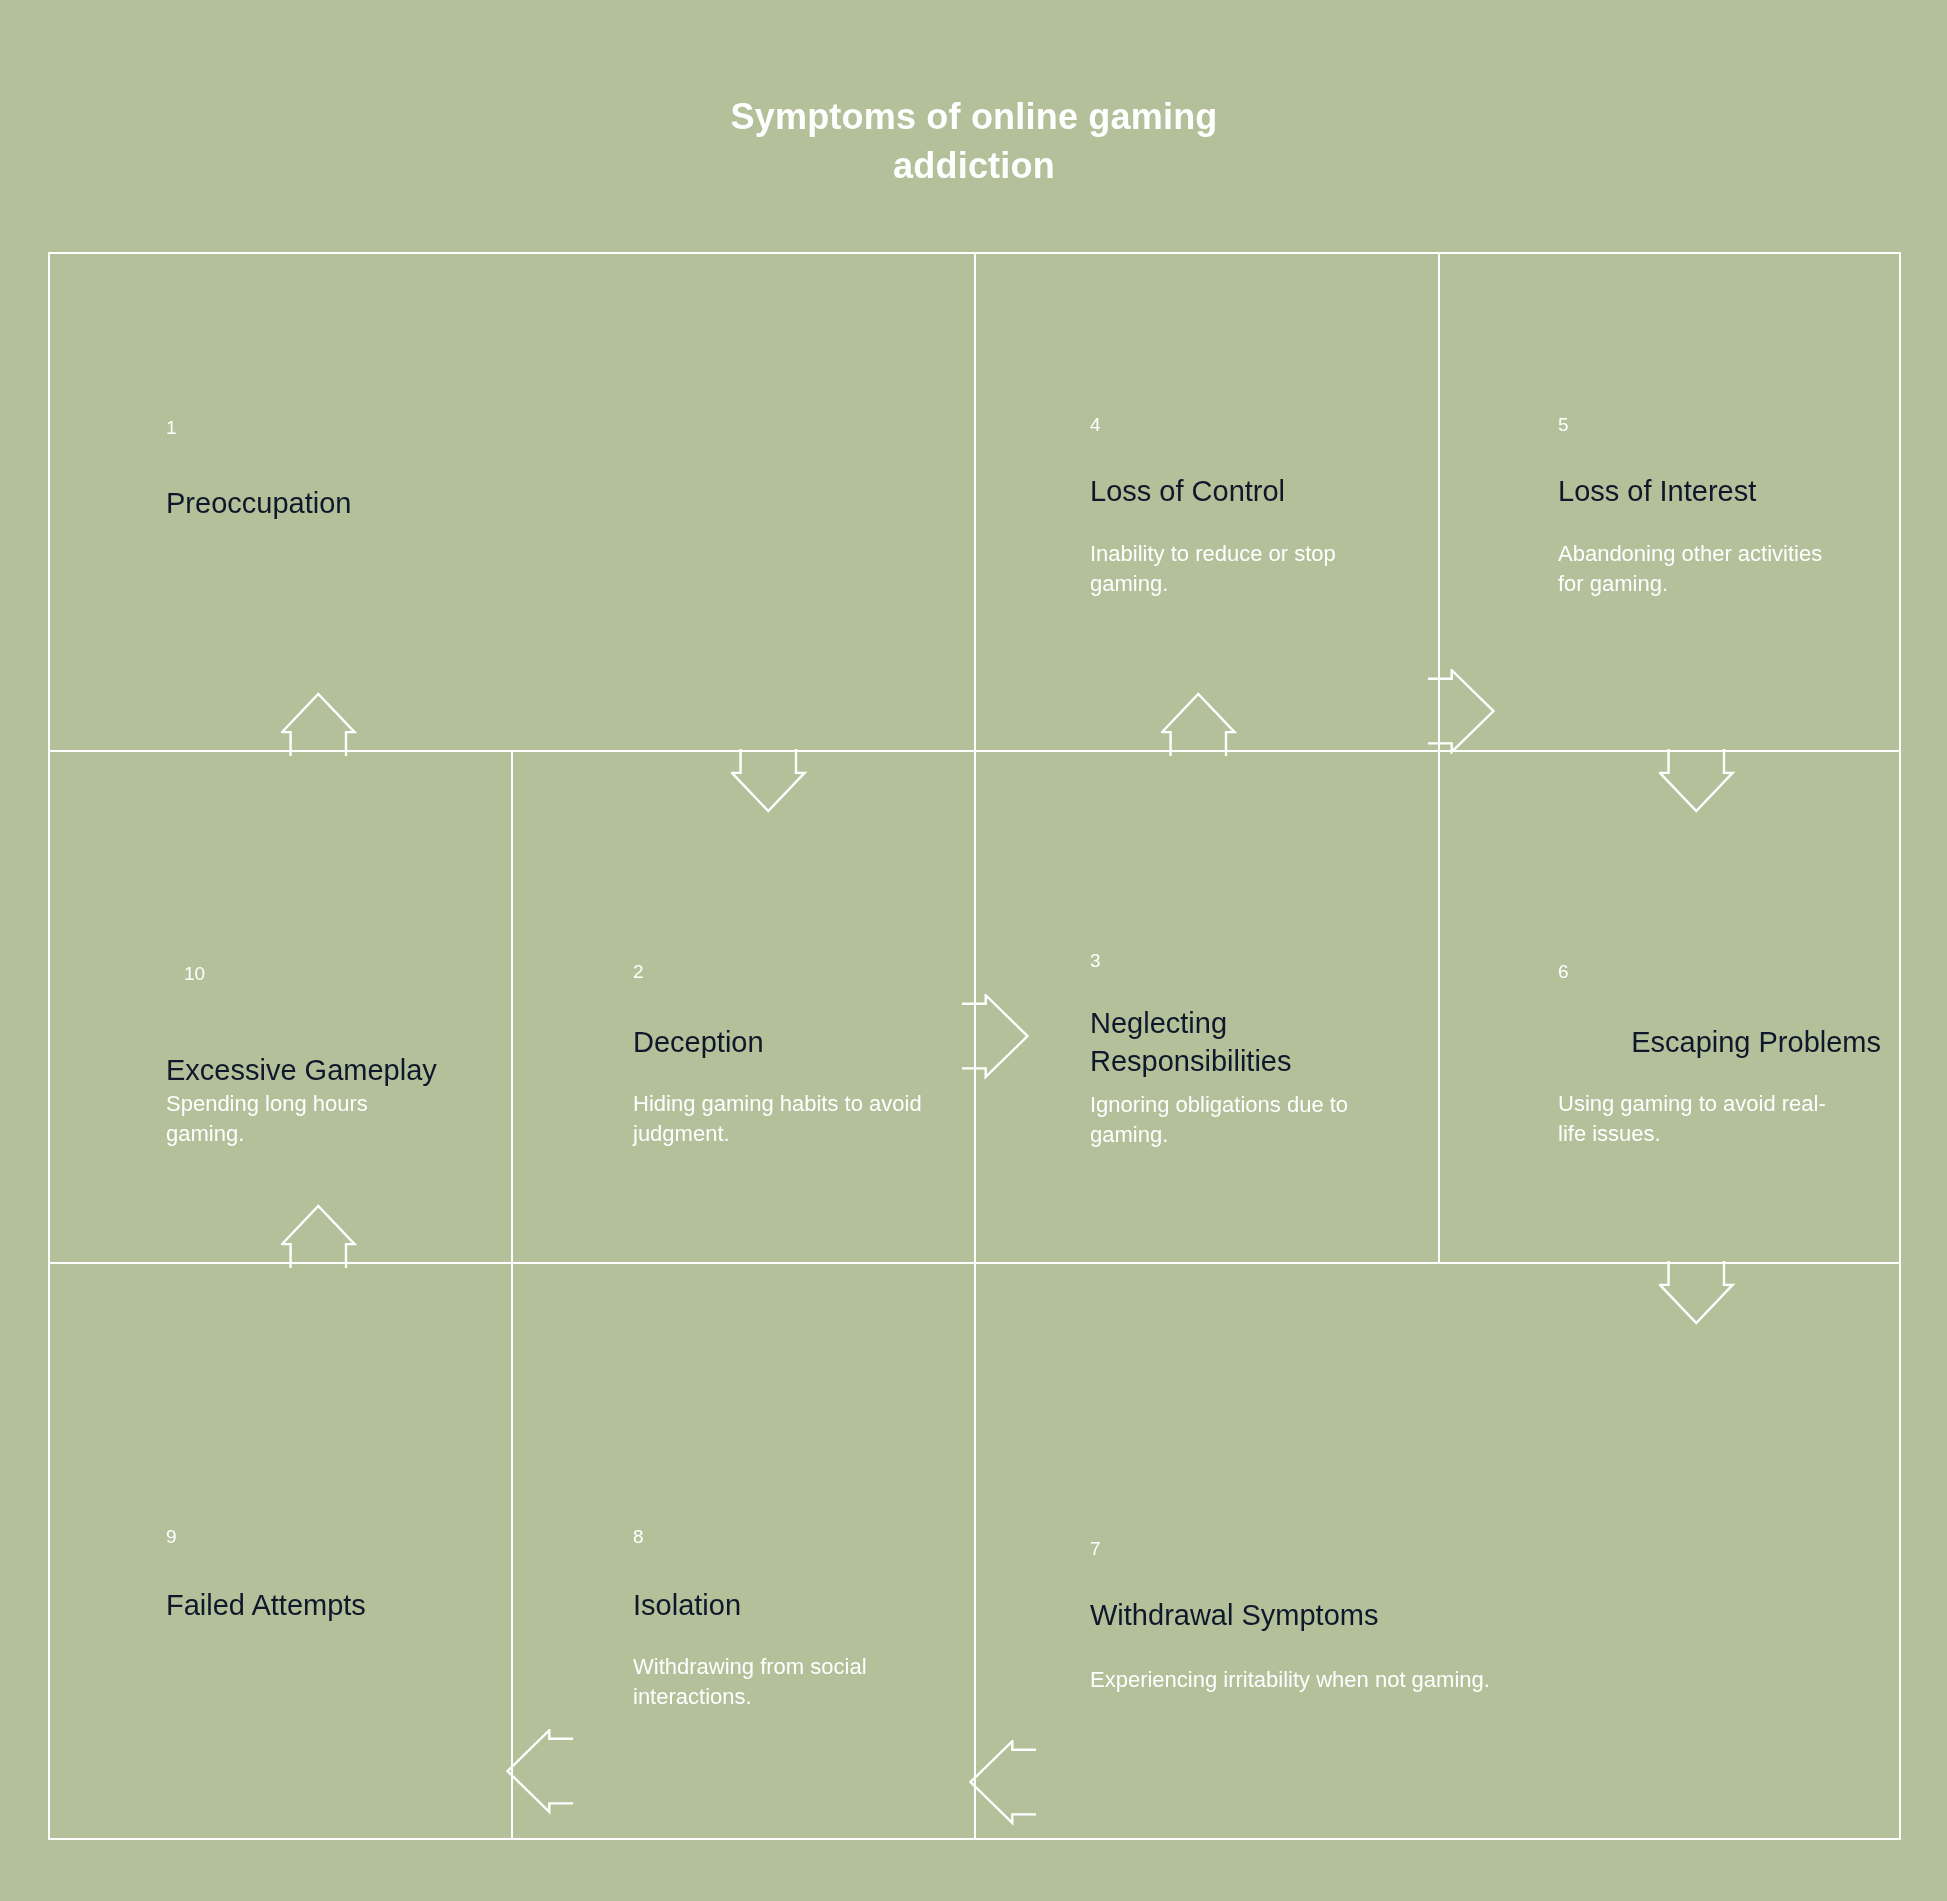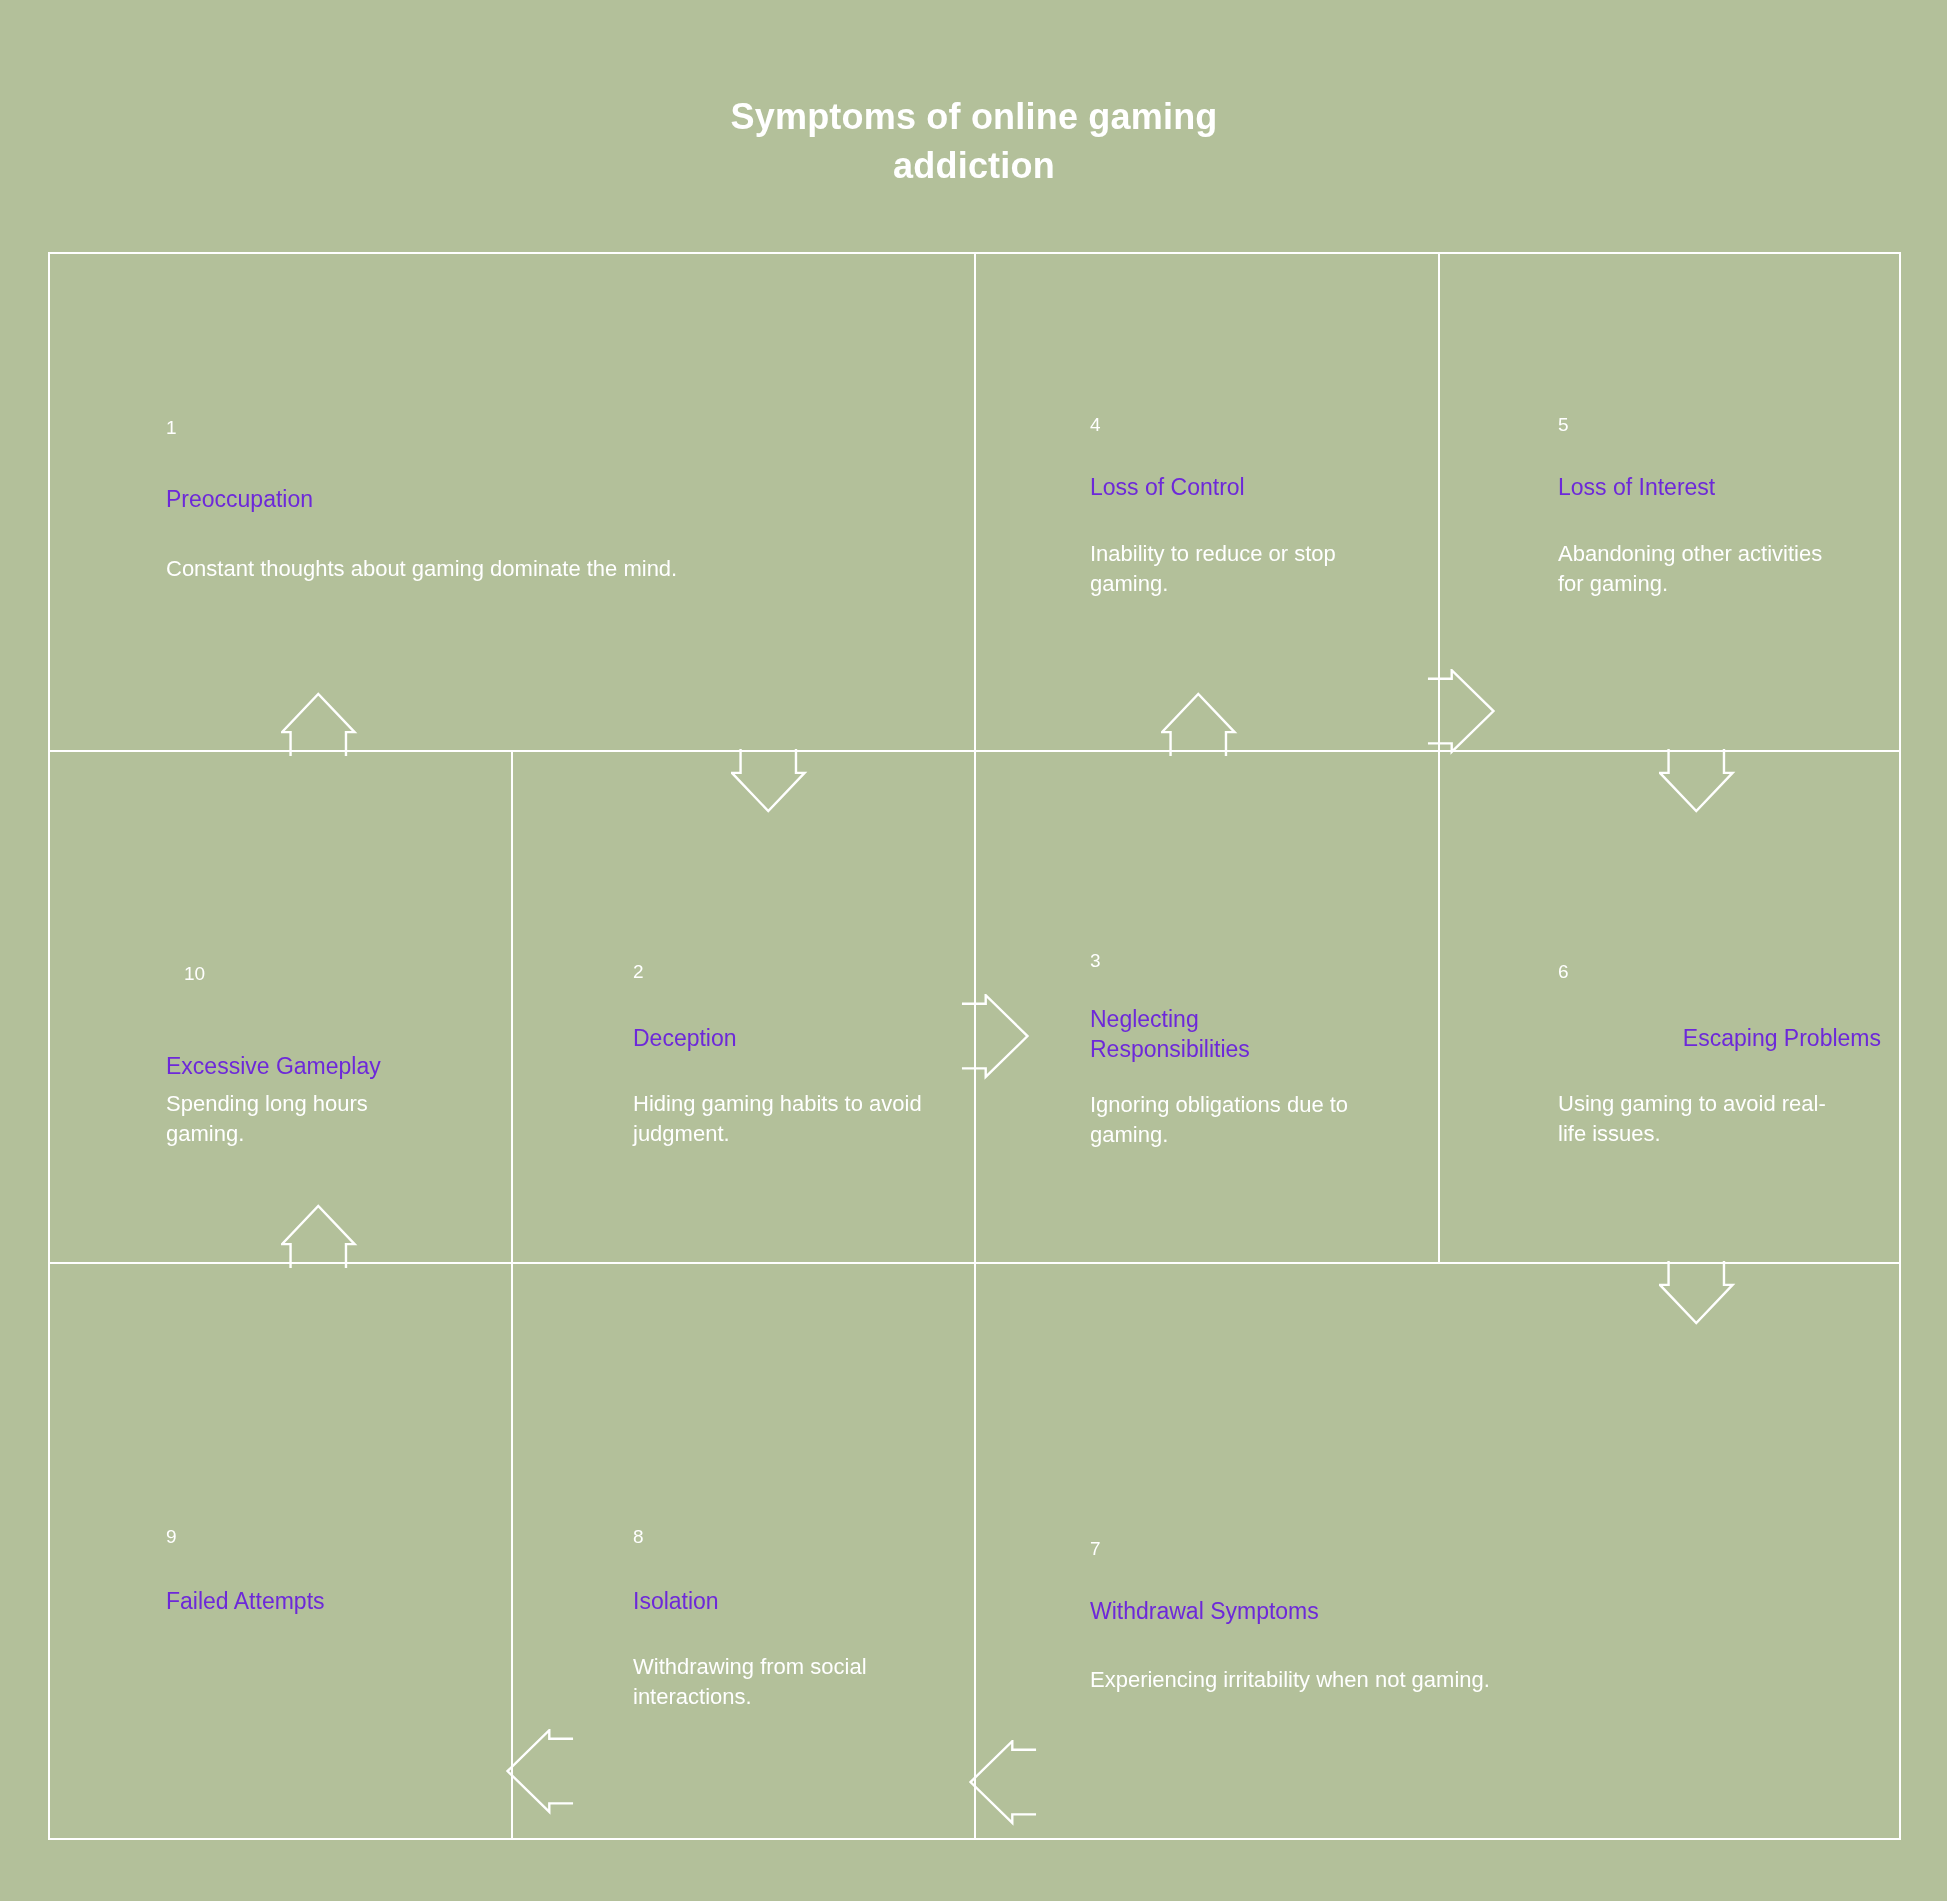--- a/index.html
+++ b/index.html
@@ -58,22 +58,22 @@
   }
 
   .cell .num {
     position: absolute;
     font-size: 19px;
     color: #ffffff;
     font-weight: 400;
   }
   .cell .head {
     position: absolute;
-    font-size: 23px;
-    color: #6d28d9;
+    font-size: 29px;
+    color: #0f172a;
     line-height: 1.3;
     font-weight: 400;
   }
   .cell .desc {
     position: absolute;
     font-size: 22px;
     color: #ffffff;
     line-height: 1.35;
     font-weight: 400;
   }
@@ -100,21 +100,20 @@
 
     <div class="line v" style="left:0; top:0; height:1586px;"></div>
     <div class="line v" style="left:463px; top:498px; height:1088px;"></div>
     <div class="line v" style="left:926px; top:0; height:1586px;"></div>
     <div class="line v" style="left:1390px; top:0; height:1010px;"></div>
     <div class="line v" style="left:1851px; top:0; height:1586px;"></div>
 
     <div class="cell" style="left:0; top:0; width:926px; height:498px;">
       <div class="num" style="left:118px; top:165px;">1</div>
       <div class="head" style="left:118px; top:233px; width:666px;">Preoccupation</div>
-      <div class="desc" style="left:118px; top:302px; width:742px;">Constant thoughts about gaming dominate the mind.</div>
     </div>
 
     <div class="cell" style="left:926px; top:0; width:463px; height:498px;">
       <div class="num" style="left:116px; top:162px;">4</div>
       <div class="head" style="left:116px; top:221px; width:323px;">Loss of Control</div>
       <div class="desc" style="left:116px; top:287px; width:285px;">Inability to reduce or stop gaming.</div>
     </div>
 
     <div class="cell" style="left:1390px; top:0; width:461px; height:498px;">
       <div class="num" style="left:120px; top:162px;">5</div>

